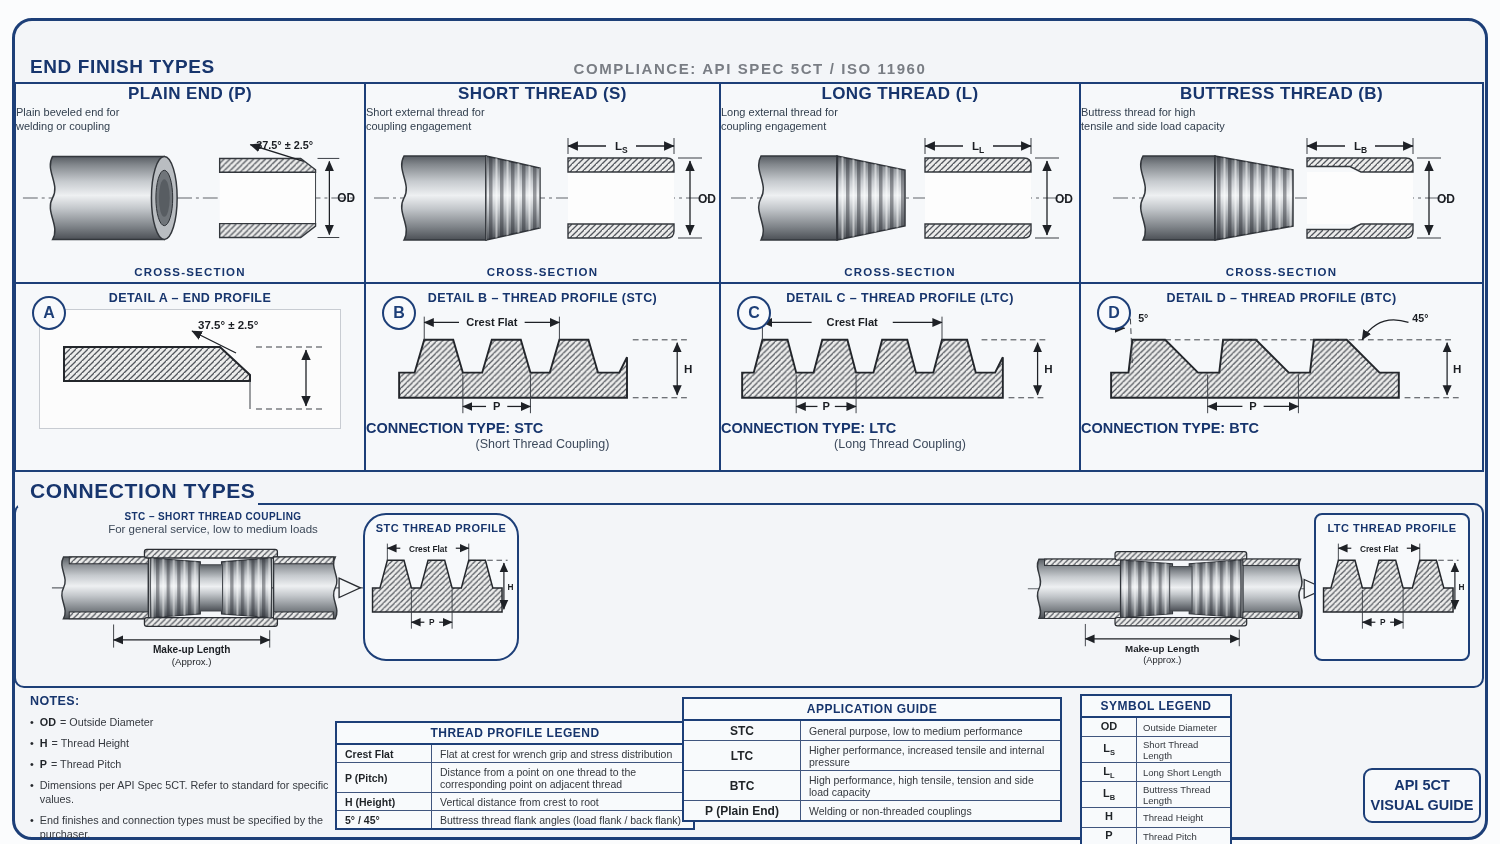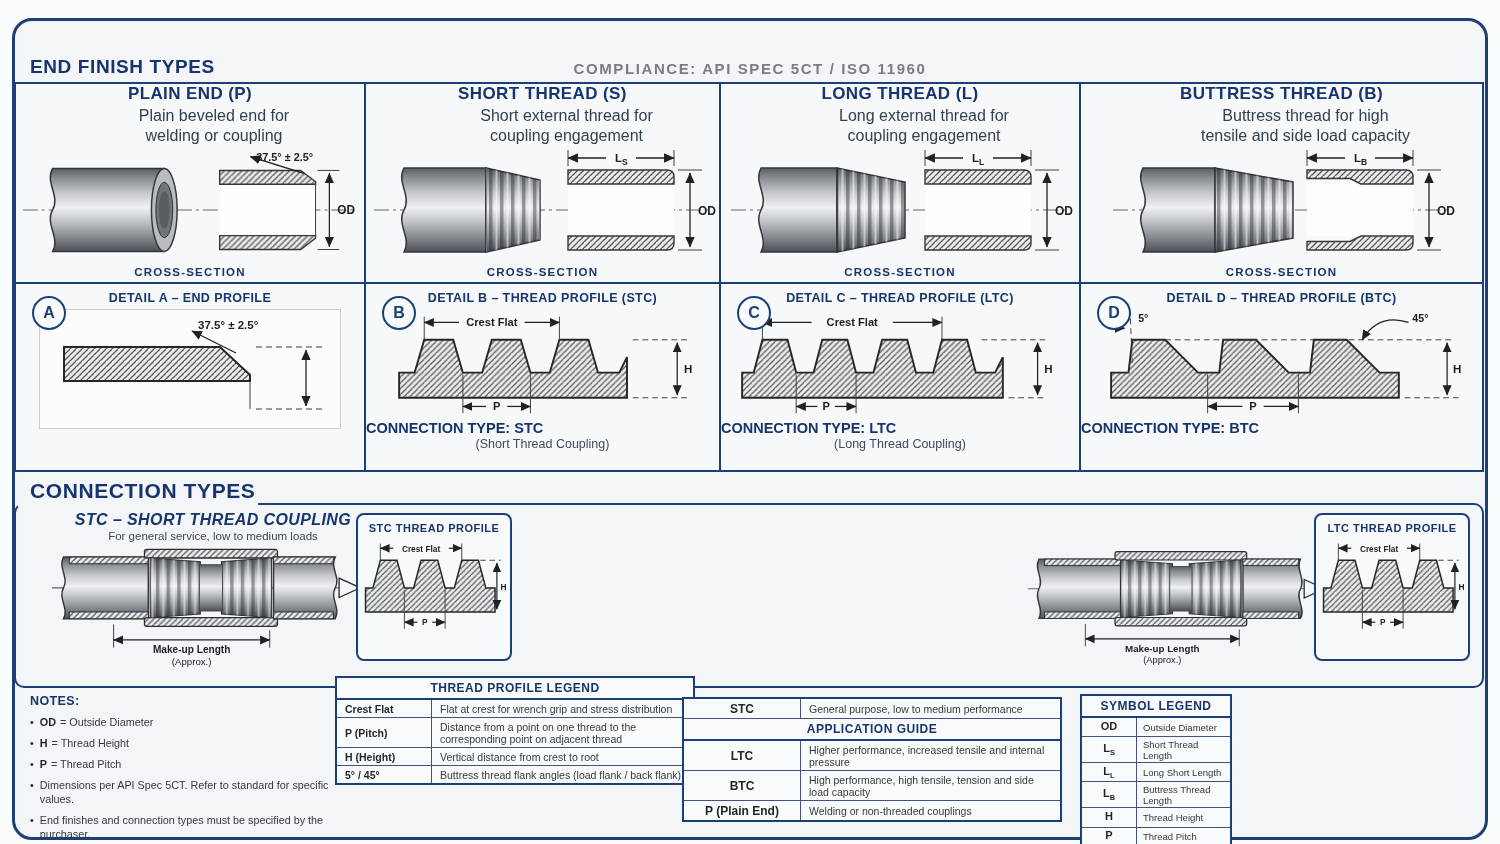--- a/index.html
+++ b/index.html
@@ -13,54 +13,54 @@
             font-size:15px;font-weight:700;color:#797d84;letter-spacing:1.6px;}
   .eft-heading{position:absolute;left:30px;top:56px;font-size:19px;font-weight:700;
                color:#17356d;letter-spacing:.6px;}
   .grid{position:absolute;left:14px;top:82px;width:1470px;height:390px;
         display:grid;grid-template-columns:350px 355px 360px 1fr;grid-template-rows:198px 1fr;
         border:2px solid #1d3f78;background:#f6f8fa;box-sizing:border-box;}
   .cell{position:relative;box-sizing:border-box;overflow:hidden;}
   .cell.vr{border-right:2px solid #1d3f78;}
   .cell.hr{border-top:2px solid #1d3f78;}
   .p-title{text-align:center;font-size:17px;font-weight:700;color:#17356d;letter-spacing:.4px;}
-  .p-desc{text-align:center;font-size:16px;line-height:1.25;color:#33404f;margin-top:2px;padding-left:48px;}
+  .p-desc{font-size:11px;line-height:1.25;color:#33404f;margin-top:2px;}
   .xsec{position:absolute;bottom:4px;left:0;right:0;text-align:center;
         font-size:11.5px;font-weight:700;color:#17356d;letter-spacing:1.2px;}
   .d-title{margin-top:7px;text-align:center;font-size:12.5px;font-weight:700;color:#17356d;letter-spacing:.4px;}
   .letter{position:absolute;left:16px;top:12px;width:30px;height:30px;border:2px solid #1d3f78;
           border-radius:50%;display:flex;align-items:center;justify-content:center;
           font-size:16px;font-weight:700;color:#1d3f78;background:#f8fafc;}
   .conn{ text-align:left;font-size:14.5px;font-weight:700;color:#17356d;margin-top:1px;}
   .conn-sub{text-align:center;font-size:12.5px;color:#3d4a5c;margin-top:1px;}
   .boxA{margin:4px auto 0 auto;width:300px;background:#fcfcfc;border:1px solid #c8ccd2;padding:3px 0;}
   .ct-heading{position:absolute;left:30px;top:479px;font-size:21px;font-weight:700;color:#17356d;letter-spacing:.6px;}
   .ct-box{position:absolute;left:14px;top:503px;width:1470px;height:185px;
           border:2.5px solid #1d3f78;border-radius:10px;box-sizing:border-box;background:#f3f5f8;}
   .ct-mask{position:absolute;left:18px;top:499px;width:240px;height:8px;background:#f3f5f8;}
   .group{position:absolute;top:0;height:185px;}
   .g-head{position:absolute;left:0;width:330px;top:8px;text-align:center;}
-  .g-title{font-size:16px;font-weight:700;color:#17356d;letter-spacing:.4px;font-style:italic;}
+  .g-title{font-size:10px;font-weight:700;color:#17356d;letter-spacing:.4px;}
   .g-desc{font-size:11.5px;color:#3c4858;margin-top:1px;}
   .g-svg{position:absolute;left:2px;top:40px;}
   .inset{position:absolute;top:10px;width:156px;height:148px;border:2px solid #1d3f78;
          border-radius:8px;background:#f7f9fb;box-sizing:border-box;}
   .inset-title{text-align:center;font-size:11px;font-weight:700;color:#17356d;letter-spacing:.5px;margin-top:7px;}
   .notes{position:absolute;left:30px;top:694px;width:300px;}
   .notes-h{font-size:12.5px;font-weight:700;color:#17356d;letter-spacing:.4px;}
   .note{font-size:10.8px;color:#35393f;line-height:1.3;margin-top:7px;display:flex;}
   .note .bu{margin-right:6px;color:#23262b;}
   .note .b{font-weight:700;color:#1f2328;margin-right:4px;white-space:nowrap;}
   table{border-collapse:collapse;background:#f8fafc;}
   .tb{position:absolute;border:2px solid #1d3f78;}
   .tb th{border-bottom:2px solid #1d3f78;font-size:12px;font-weight:700;color:#17356d;
          letter-spacing:.5px;padding:3px 4px;}
   .tb td{border:1.2px solid #40557e;font-size:10.5px;color:#34383e;padding:2.5px 8px;}
   .tb td.t{font-weight:700;color:#1f2327;white-space:nowrap;}
-  .tb1{left:335px;top:676px;width:360px;}
+  .tb1{left:335px;top:721px;width:360px;}
   .tb1 td.t{width:78px;}
   .tb2{left:682px;top:697px;width:380px;}
   .tb2 td.t{width:100px;text-align:center;font-size:12px;}
   .tb3{left:1080px;top:694px;width:152px;}
   .tb3 td{font-size:9.5px;padding:1.5px 6px;}
   .tb3 td.t{width:42px;text-align:center;font-size:11px;}
   .badge{position:absolute;left:1363px;top:768px;width:118px;height:55px;border:2.5px solid #1d3f78;
          border-radius:9px;background:#f7f9fb;display:flex;flex-direction:column;align-items:center;
          justify-content:center;box-sizing:border-box;}
   .badge div{font-size:14.5px;font-weight:700;color:#17356d;line-height:1.35;}
@@ -330,21 +330,21 @@
         <rect x="155" y="22" width="24" height="48" fill="url(#met)" stroke="#44484d" stroke-width="1"></rect>
         <path d="M232,14 H296 C290,25 302,35 296,46 C290,57 302,67 296,78 H232 Z" fill="url(#met)" class="outl"></path>
         <rect x="232" y="14" width="62" height="7" fill="url(#hatch)" stroke="#2a2d32" stroke-width="1"></rect>
         <rect x="232" y="71" width="62" height="7" fill="url(#hatch)" stroke="#2a2d32" stroke-width="1"></rect>
         <line class="dimthin" x1="66" y1="84" x2="66" y2="108"></line>
         <line class="dimthin" x1="228" y1="90" x2="228" y2="108"></line>
         <line class="dim" x1="66" y1="100" x2="228" y2="100" marker-start="url(#ar)" marker-end="url(#ar)"></line>
         <text x="147" y="114" font-size="10.5" font-weight="600" text-anchor="middle">Make-up Length</text>
         <text x="147" y="126" font-size="10" text-anchor="middle">(Approx.)</text>
       </svg>
-      <div class="inset" style="right:16px;">
+      <div class="inset" style="right:9px;border-radius:23px;">
         <div class="inset-title">STC THREAD PROFILE</div>
         <svg width="148" height="104" viewBox="0 0 160 112" style="margin:2px auto 0 auto">
           <path d="M6,82 V56 H14 L22,26 H40 L48,56 H58 L66,26 H84 L92,56 H102 L110,26 H128 L136,56 H146 V82 Z" fill="url(#hatch)" stroke="#23262b" stroke-width="1.6"></path>
           <line class="dimthin" x1="22" y1="26" x2="22" y2="8"></line>
           <line class="dimthin" x1="110" y1="26" x2="110" y2="8"></line>
           <line class="dim" x1="22" y1="13" x2="36" y2="13" marker-start="url(#ar)"></line>
           <line class="dim" x1="96" y1="13" x2="110" y2="13" marker-end="url(#ar)"></line>
           <text x="66" y="17" font-size="9" font-weight="600" text-anchor="middle">Crest Flat</text>
           <line class="dash" x1="130" y1="26" x2="152" y2="26"></line>
           <line class="dim" x1="148" y1="29" x2="148" y2="79" marker-start="url(#ar)" marker-end="url(#ar)"></line>
@@ -456,25 +456,25 @@
     <tr>
           <td class="t">5° / 45°</td>
           <td>Buttress thread flank angles (load flank / back flank)</td>
         </tr>
   </tbody>
     </table>
 
   <table class="tb tb2">
     <tbody>
         <tr>
+          <th colspan="2">APPLICATION GUIDE</th>
+        </tr>
+    <tr>
           <td class="t">STC</td>
           <td>General purpose, low to medium performance</td>
-        </tr>
-    <tr>
-          <th colspan="2">APPLICATION GUIDE</th>
         </tr>
     <tr>
           <td class="t">LTC</td>
           <td>Higher performance, increased tensile and internal pressure</td>
         </tr>
     <tr>
           <td class="t">BTC</td>
           <td>High performance, high tensile, tension and side load capacity</td>
         </tr>
     <tr>
@@ -509,14 +509,18 @@
           <td class="t"><span>H</span><sub style="font-size:.68em"></sub></td>
           <td>Thread Height</td>
         </tr>
     <tr>
           <td class="t"><span>P</span><sub style="font-size:.68em"></sub></td>
           <td>Thread Pitch</td>
         </tr>
   </tbody>
     </table>
 
+  <div class="badge">
+    <div>API 5CT</div>
+    <div>VISUAL GUIDE</div>
+  </div>
 
 </div>
 
 </body></html>

